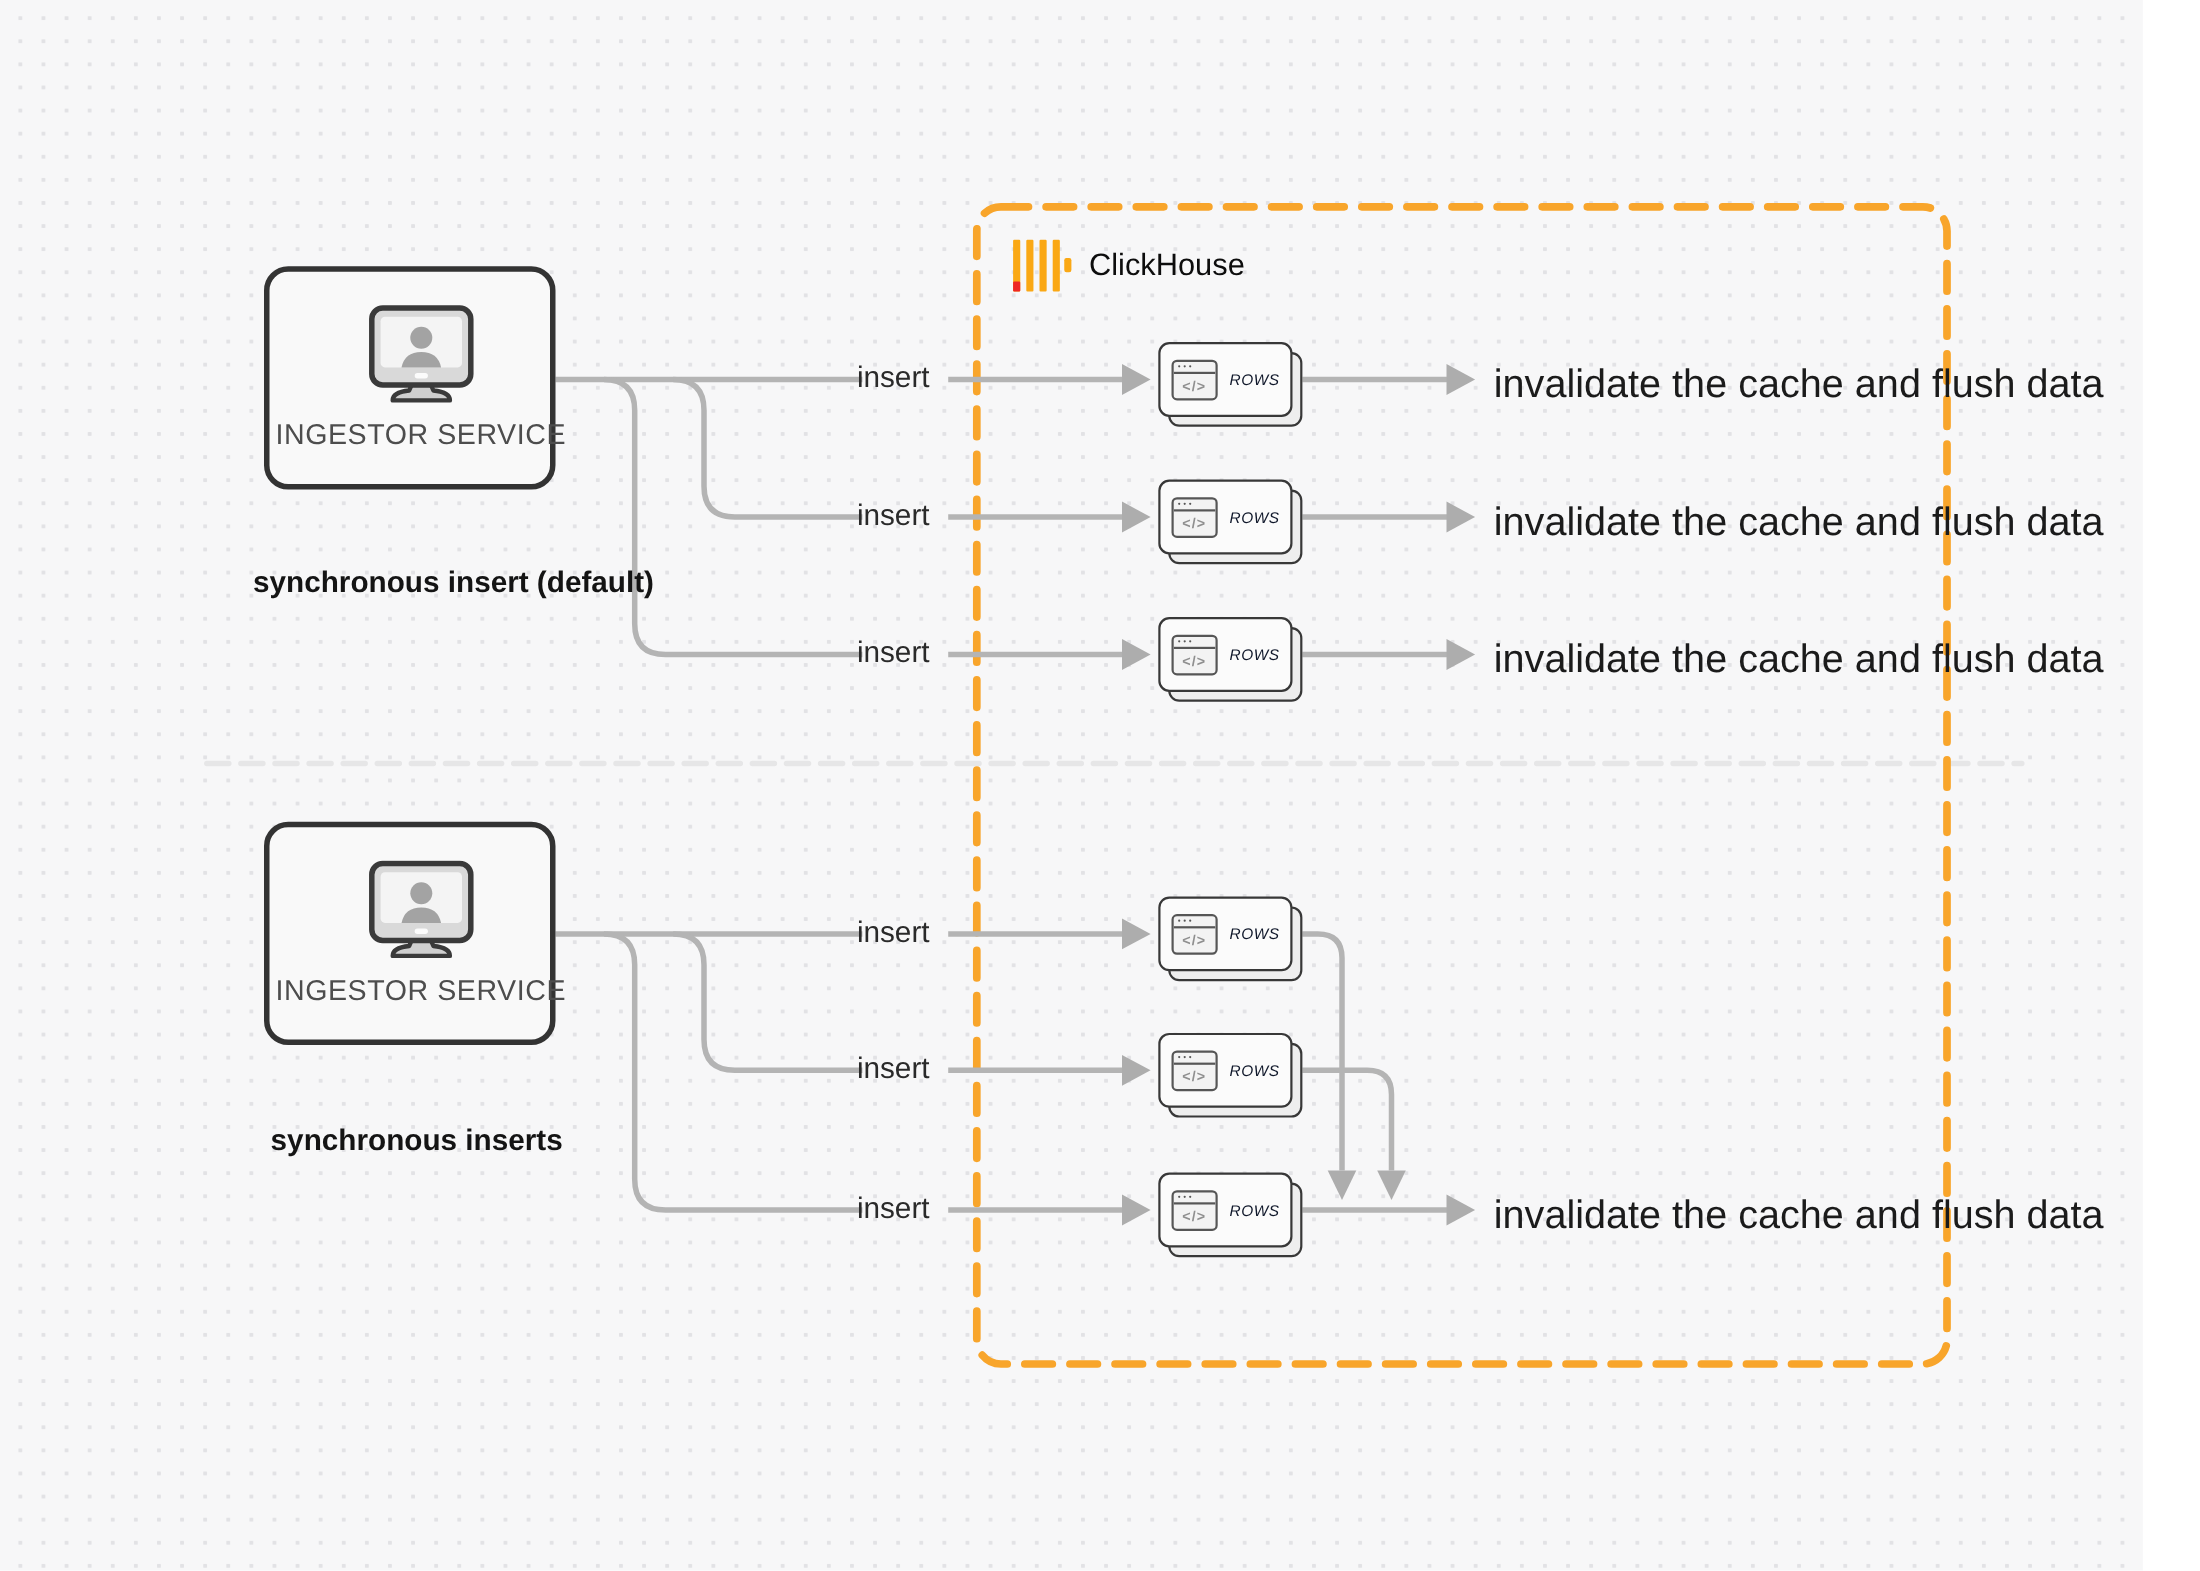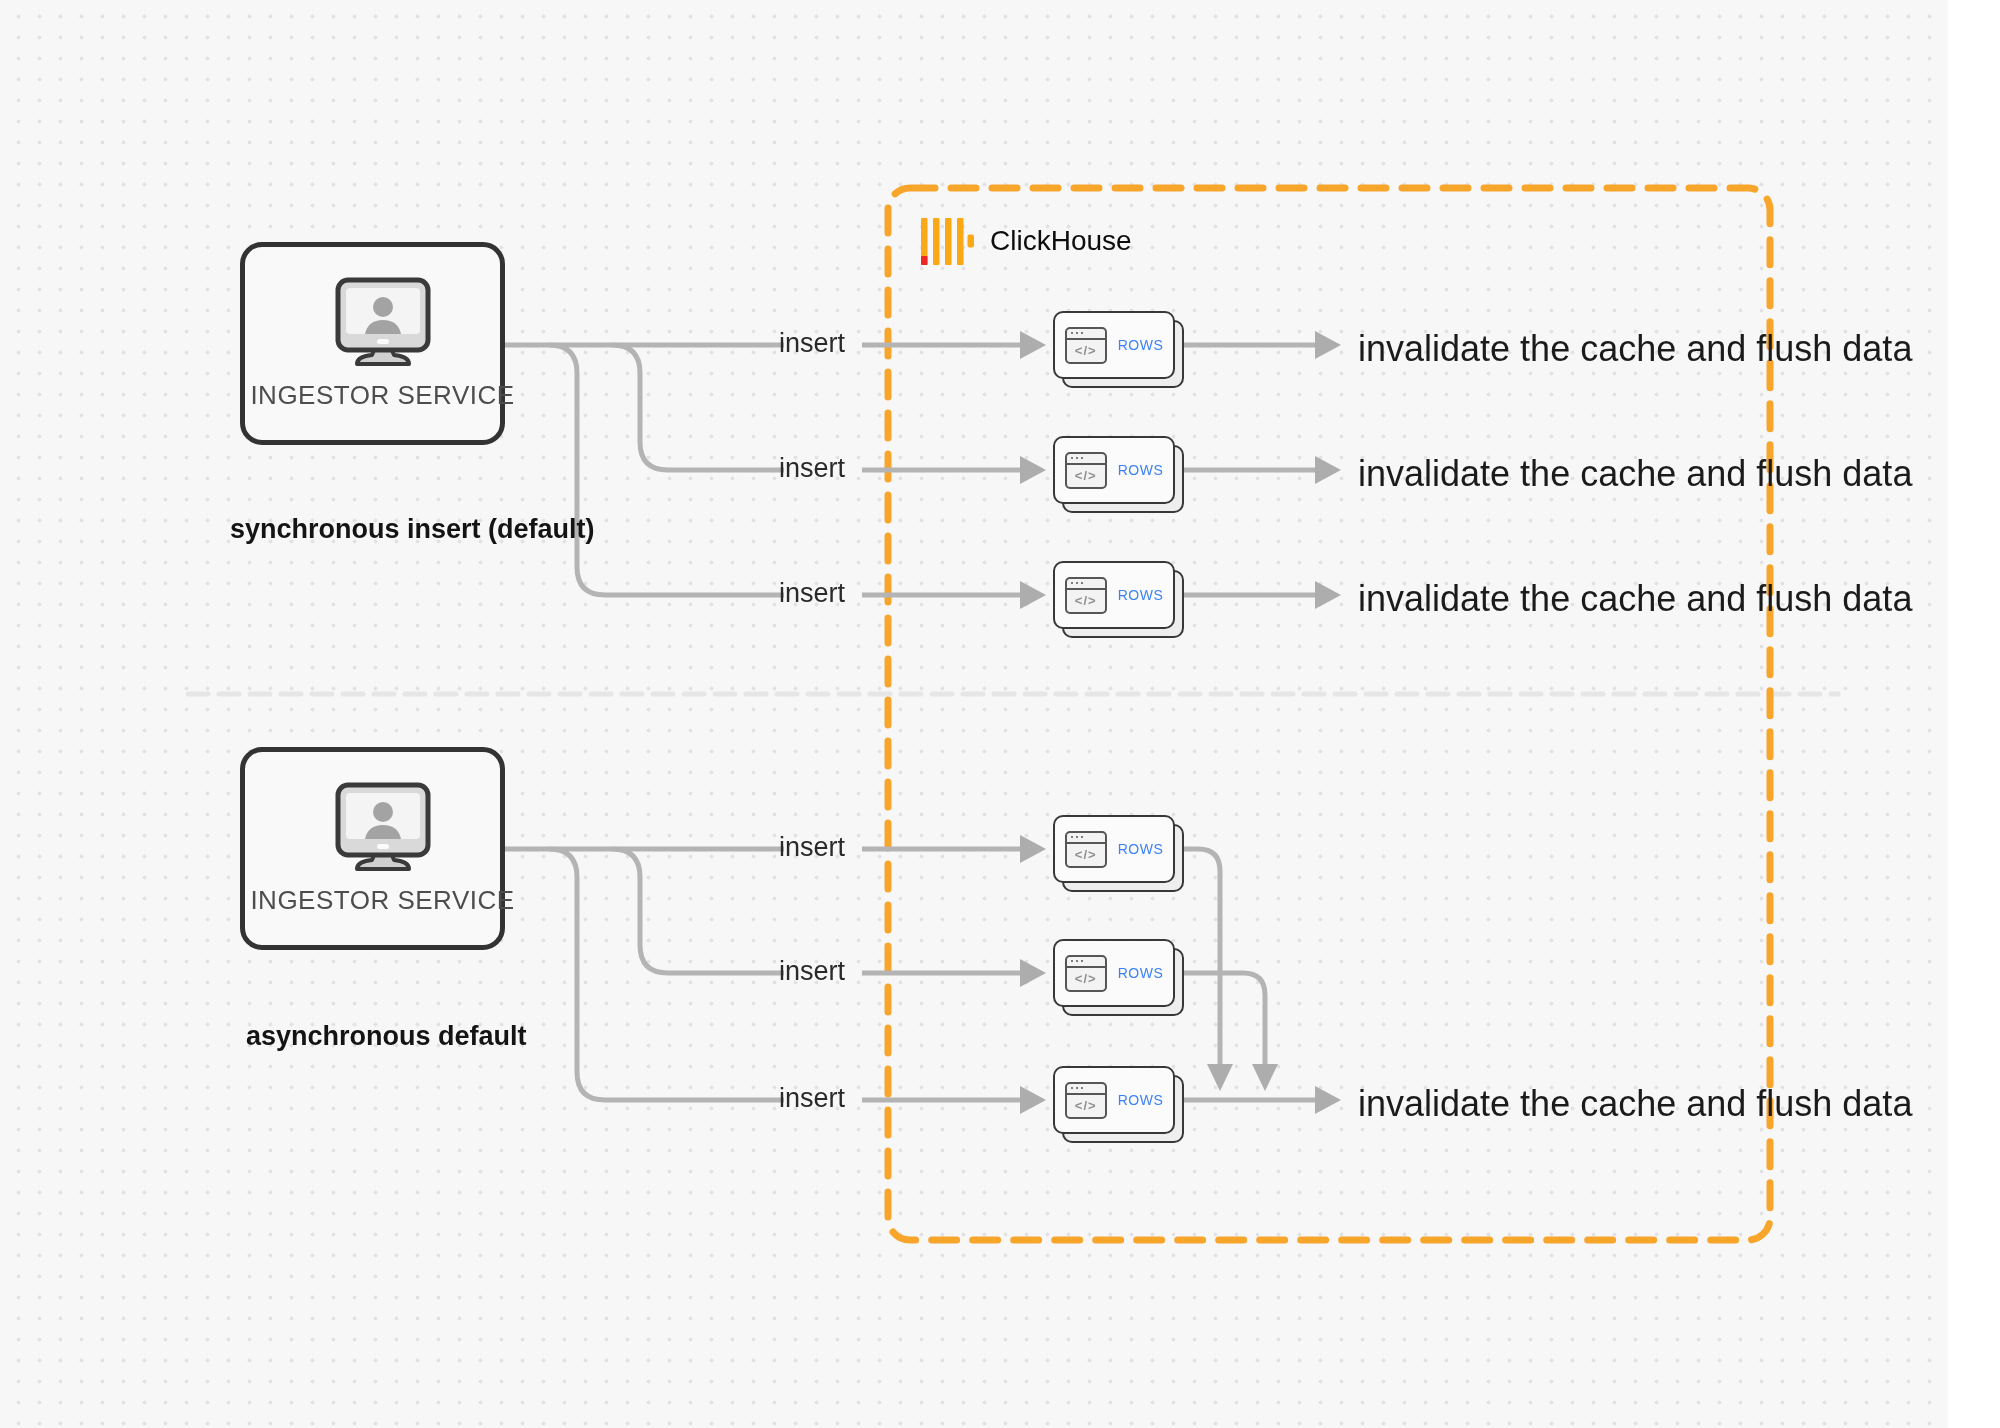--- a/index.html
+++ b/index.html
@@ -31,21 +31,21 @@
   .card-back{position:absolute;inset:0;transform:translate(9px,9px);
     background:#eeeeee;border:2.5px solid #383838;border-radius:10px;box-sizing:border-box;}
   .card-face{position:absolute;inset:0;background:#fbfbfb;border:2.5px solid #383838;border-radius:10px;
     box-sizing:border-box;display:flex;align-items:center;justify-content:center;gap:11px;}
   .mini-browser{width:42px;height:37px;box-sizing:border-box;border:2px solid #565656;border-radius:5px;
     background:#f3f3f3;display:flex;flex-direction:column;overflow:hidden;}
   .mb-bar{height:9px;border-bottom:2px solid #565656;display:flex;align-items:center;gap:2.5px;padding-left:4px;}
   .mb-bar i{width:2.5px;height:2.5px;border-radius:50%;background:#565656;display:block;}
   .mb-body{flex:1;display:flex;align-items:center;justify-content:center;
     font-size:13px;font-weight:bold;color:#8f8f8f;letter-spacing:1px;}
-  .rows-text{font-size:14px;color:#3b82f6;letter-spacing:.5px;}
+  .rows-text{font-style:italic;font-size:14px;color:#0f172a;letter-spacing:.5px;}
 </style>
 </head>
 <body>
 
 <div class="canvas">
 
   <svg class="wires" viewBox="0 0 2000 1428">
 
     <line x1="188" y1="694" x2="1838" y2="694" stroke="#e6e6e7" stroke-width="5" stroke-dasharray="20 11" stroke-linecap="round"></line>
 
@@ -172,21 +172,21 @@
     <svg width="96" height="90" viewBox="0 0 96 90">
       <path d="M40 71 h16 l3 7 q15 1.5 15 9 H22 q0 -7.5 15 -9 z" fill="#cfcfcf" stroke="#3a3a3a" stroke-width="4" stroke-linejoin="round"></path>
       <rect x="3" y="3" width="90" height="70" rx="10" fill="#d9d9d9" stroke="#3a3a3a" stroke-width="5"></rect>
       <rect x="11" y="11" width="74" height="46" rx="4" fill="#f4f4f4"></rect>
       <circle cx="48" cy="30" r="10" fill="#a3a3a3"></circle>
       <path d="M30 57 Q33 43 48 43 Q63 43 66 57 Z" fill="#a3a3a3"></path>
       <rect x="42" y="62" width="12" height="5" rx="2.5" fill="#fbfbfb"></rect>
     </svg>
     <div class="service-label">INGESTOR SERVICE</div>
   </div>
-  <div class="caption" style="left:246px;top:1021px">asynchronous default</div>
+  <div class="caption" style="left:246px;top:1021px">synchronous inserts</div>
 
   <div class="insert-label" style="top:832px">insert</div>
   <div class="insert-label" style="top:956px">insert</div>
   <div class="insert-label" style="top:1083px">insert</div>
 
   <div class="rows-card" style="top:815px">
     <div class="card-back"></div>
     <div class="card-face">
       <div class="mini-browser">
         <div class="mb-bar">

